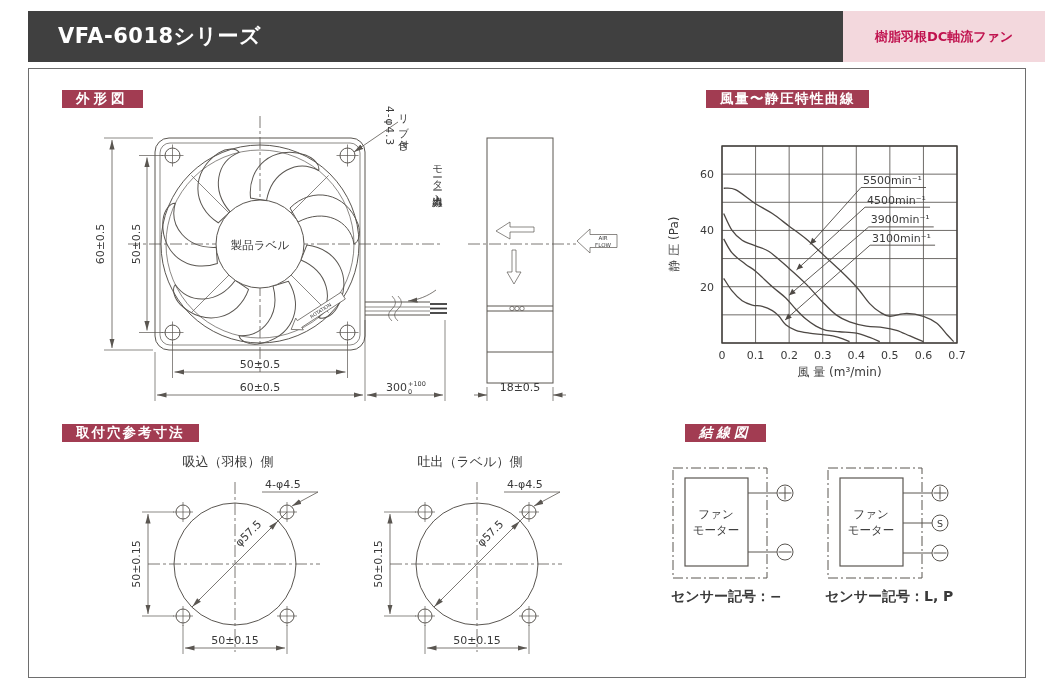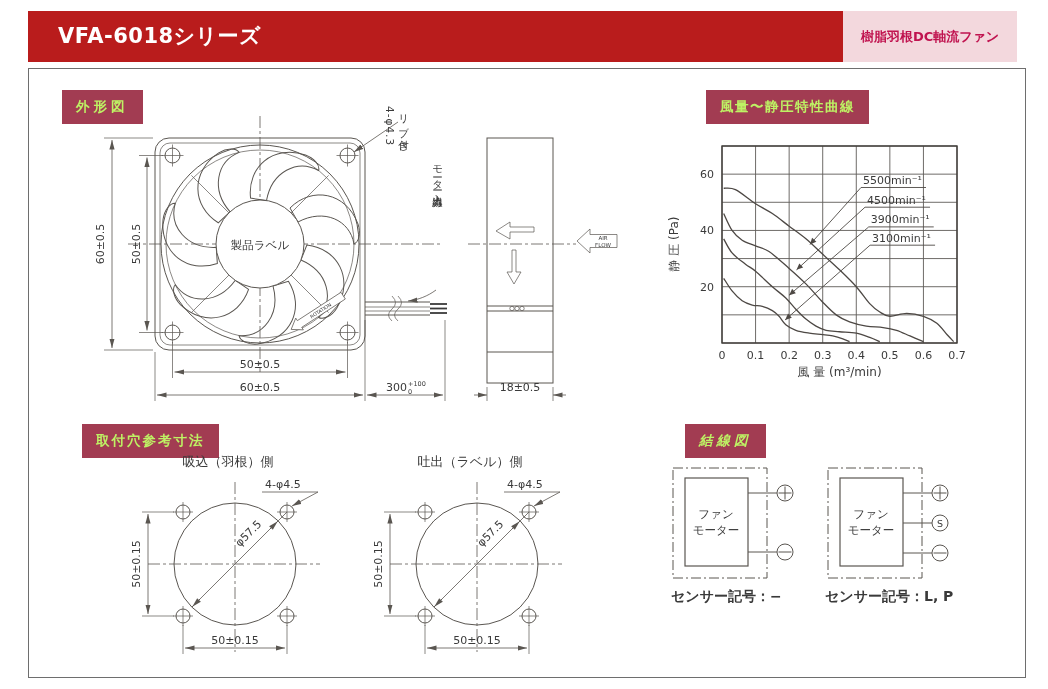--- a/index.html
+++ b/index.html
@@ -1,30 +1,30 @@
 <!DOCTYPE html>
 <html><head>
 <meta charset="utf-8">
 <style>
   html,body{margin:0;padding:0;background:#fff;}
   .page{position:relative;width:1048px;height:689px;background:#ffffff;overflow:hidden;
         font-family:"DejaVu Sans",sans-serif;}
   .abs{position:absolute;}
   
-  .header-bar{left:28px;top:11px;width:815px;height:51px;background:#b91c1c;}
+  .header-bar{left:28px;top:11px;width:815px;height:51px;background:#404040;}
   .header-title{color:#fff;font-size:21px;font-weight:bold;line-height:51px;padding-left:30px;
                 letter-spacing:0.5px;}
-  .header-tag{left:843px;top:11px;width:174px;height:51px;background:#f3d8dd;color:#c0134f;
+  .header-tag{left:843px;top:11px;width:202px;height:51px;background:#f3d8dd;color:#c0134f;
               font-size:13px;font-weight:bold;text-align:center;display:flex;flex-direction:column;
               justify-content:center;line-height:18px;}
   
   .content-box{left:28px;top:68px;width:996px;height:608px;border:1.5px solid #6e6e6e;background:#fff;}
   
-  .sec-label{background:#a23c52;color:#bef264;font-size:13.5px;font-weight:bold;
-             padding:8px 14px;letter-spacing:4px;white-space:nowrap;}
+  .sec-label{background:#a23c52;color:#ffffff;font-size:13.5px;font-weight:bold;
+             padding:0 14px;letter-spacing:4px;white-space:nowrap;}
   
   .vtext{writing-mode:vertical-rl;color:#3a3a3a;font-size:10.5px;letter-spacing:1px;line-height:14px;}
   .vtext span{display:block;}
   
   svg{position:absolute;overflow:visible;}
   svg text{font-family:"DejaVu Sans",sans-serif;fill:#3a3a3a;stroke:none;}
   .ln{stroke:#5a5651;fill:none;stroke-width:1;}
   .thin{stroke:#5a5651;fill:none;stroke-width:0.7;}
   .cl{stroke:#5a5651;fill:none;stroke-width:0.8;stroke-dasharray:12 3 3 3;}
   .dim{stroke:#5a5651;fill:none;stroke-width:0.8;}
@@ -40,21 +40,21 @@
     <div class="header-title">VFA-6018シリーズ</div>
   </div>
   <div class="abs header-tag">
     <span>樹脂羽根DC軸流ファン</span>
   </div>
 
   <div class="abs content-box"></div>
 
   <div class="abs sec-label" style="left:62px;top:90px;">外形図</div>
   <div class="abs sec-label" style="left:706px;top:90px;letter-spacing:1.5px;">風量〜静圧特性曲線</div>
-  <div class="abs sec-label" style="left:62px;top:424px;letter-spacing:2px;margin-left:20px;">取付穴参考寸法</div>
+  <div class="abs sec-label" style="left:62px;top:424px;letter-spacing:2px;">取付穴参考寸法</div>
   <div class="abs sec-label" style="left:685px;top:424px;font-style:italic;">結線図</div>
 
   <svg style="left:40px;top:100px;" width="580" height="320" viewBox="0 0 580 320">
     <defs>
       <marker id="ah-o" markerWidth="10" markerHeight="8" refX="9.5" refY="3" orient="auto-start-reverse" markerUnits="userSpaceOnUse">
         <path d="M0,0.4 L9.5,3 L0,5.6 Z" fill="#5a5651"></path>
       </marker>
       <path id="bladeP" d="M 250,108 C 272,86 306,92 318,124 C 321,133 319,142 314,144 C 310,120 284,108 258,122 Z"></path>
     </defs>
 

